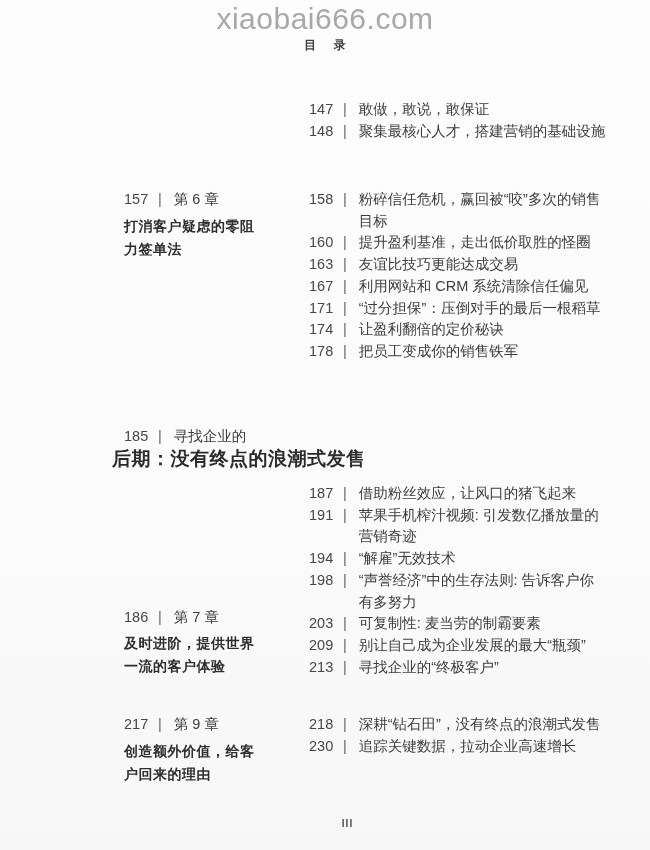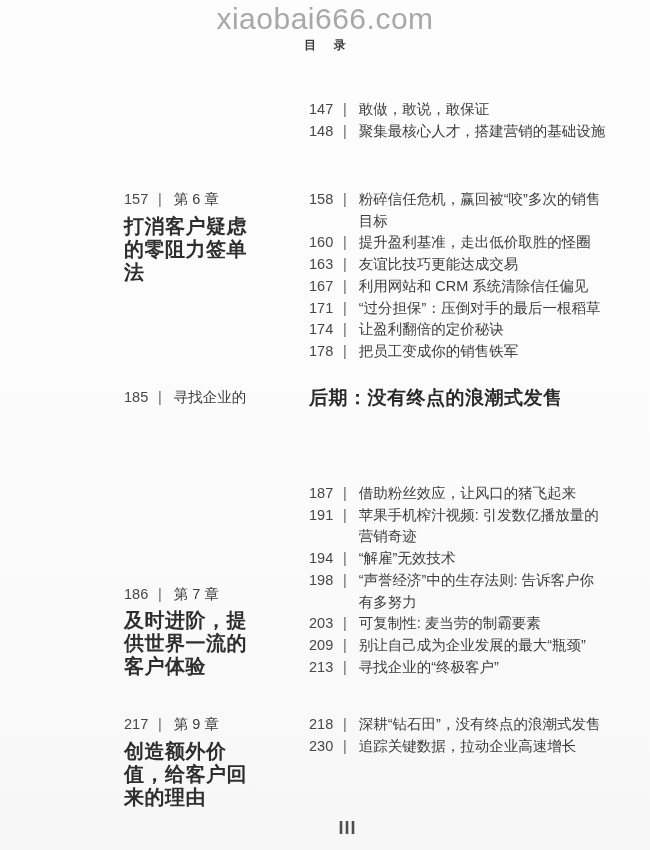--- a/index.html
+++ b/index.html
@@ -19,34 +19,34 @@
     font-size:12px;font-weight:bold;color:#3c3c3c;letter-spacing:7px;text-indent:7px;
   }
   .block{position:absolute;left:112px;width:482px;display:flex;}
   .lcol{width:185px;flex-shrink:0;margin-left:12px;}
   .rcol{width:297px;flex-shrink:0;}
   .entry,.chap-head{display:flex;line-height:21.7px;font-size:14.5px;}
   .num{width:32px;flex-shrink:0;color:#474747;}
   .bar{margin:0 12px 0 2px;color:#666;}
   .etext{flex:1;color:#3d3d3d;}
   .chap-title{
-    font-weight:bold;font-size:20px;line-height:23px;color:#2e2e2e;
+    font-weight:bold;font-size:14px;line-height:23px;color:#2e2e2e;
     margin-top:4px;width:134px;letter-spacing:.5px;
   }
   .stage-heading{
     font-weight:bold;font-size:19px;line-height:22px;color:#2b2b2b;letter-spacing:.5px;
   }
   .footer{
     position:absolute;top:818px;left:9px;right:0;text-align:center;
-    font-size:18px;font-weight:bold;color:#4e4e4e;letter-spacing:1px;margin-left:36px;
+    font-size:10px;font-weight:bold;color:#4e4e4e;letter-spacing:1px;margin-left:36px;
   }
   
   #b-intro{top:99px;}
   #b-ch6{top:189px;}
-  #b-stage{top:387px;}
+  #b-stage{top:426px;flex-direction:column;}
   #b-ch7{top:483px;align-items:flex-end;}
   #b-ch8{top:714px;justify-content:space-between;}
 </style>
 </head>
 <body>
 
 <div class="watermark">xiaobai666.com</div>
 <div class="page-header">目 录</div>
 
 <div class="block" id="b-intro">

